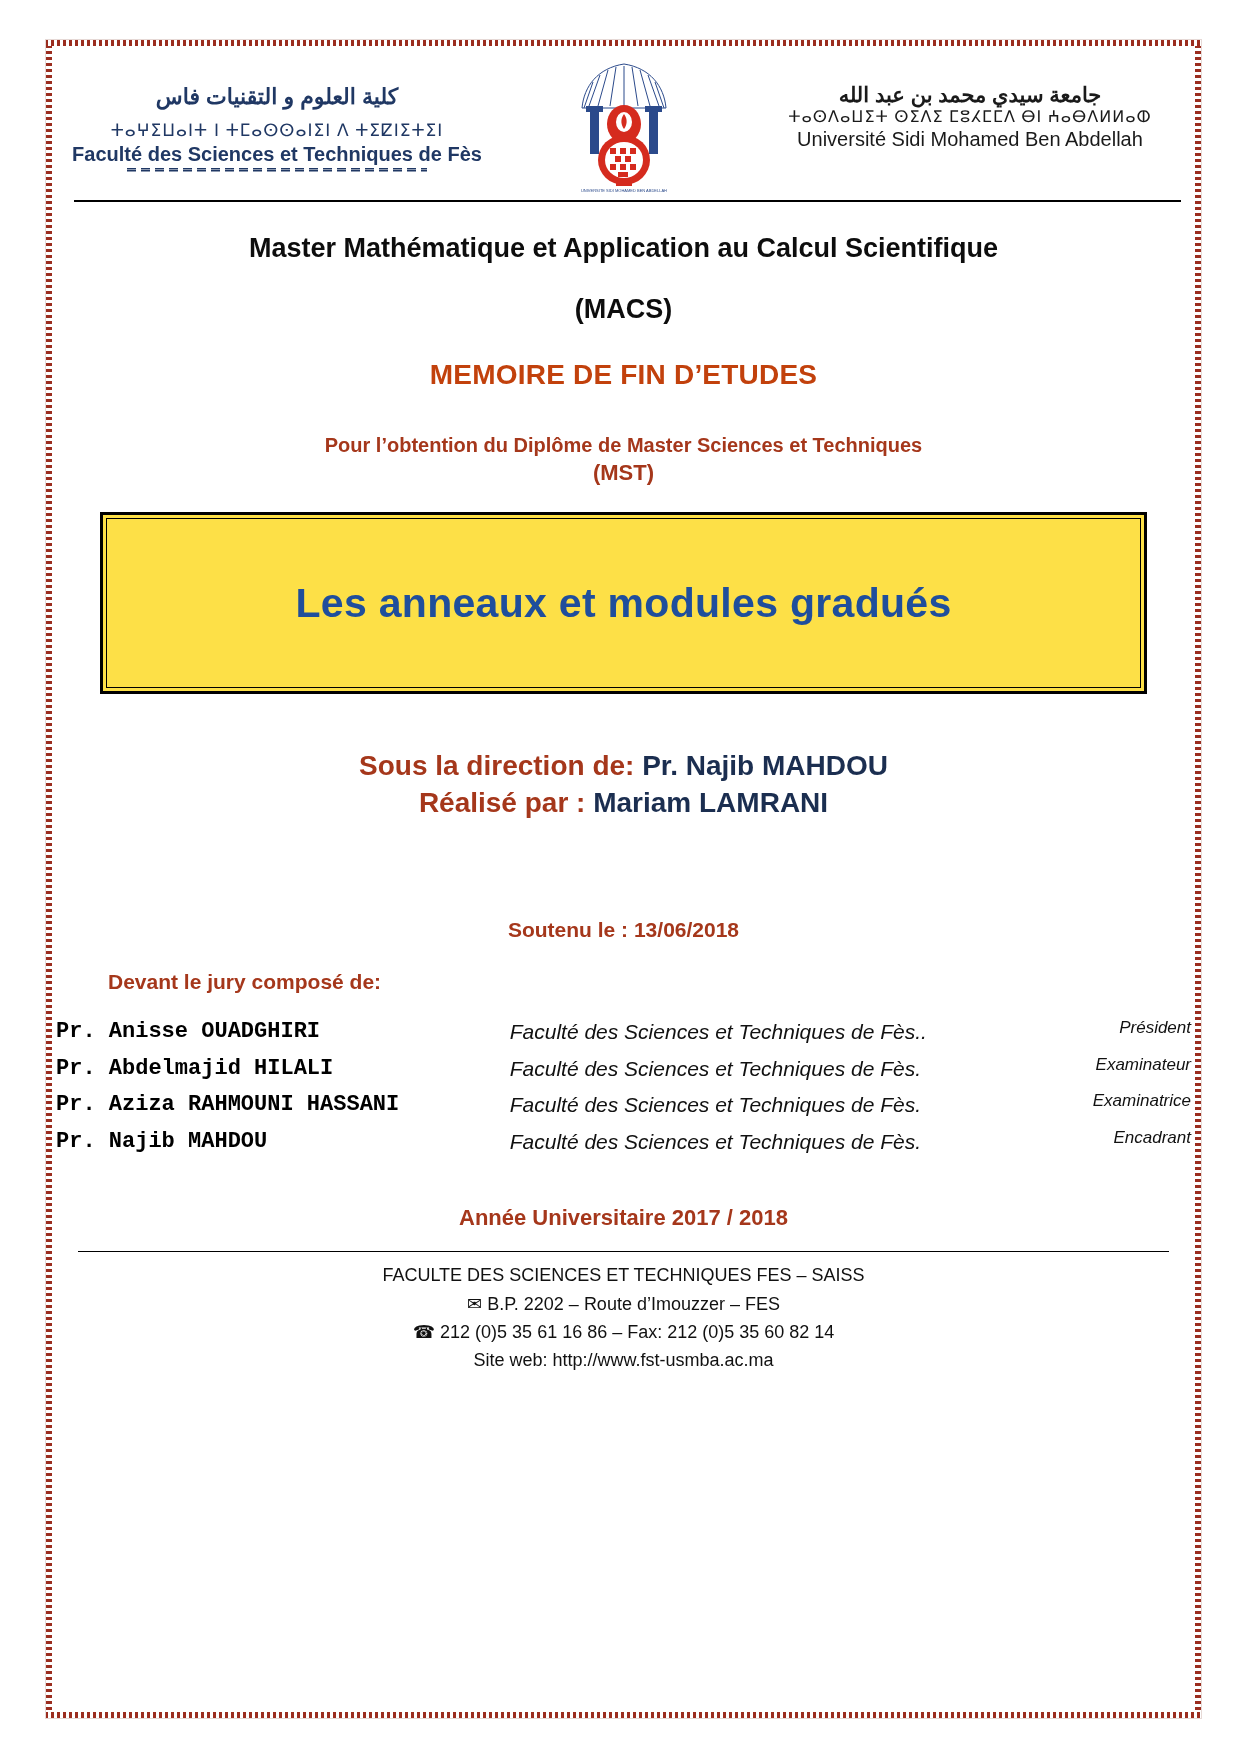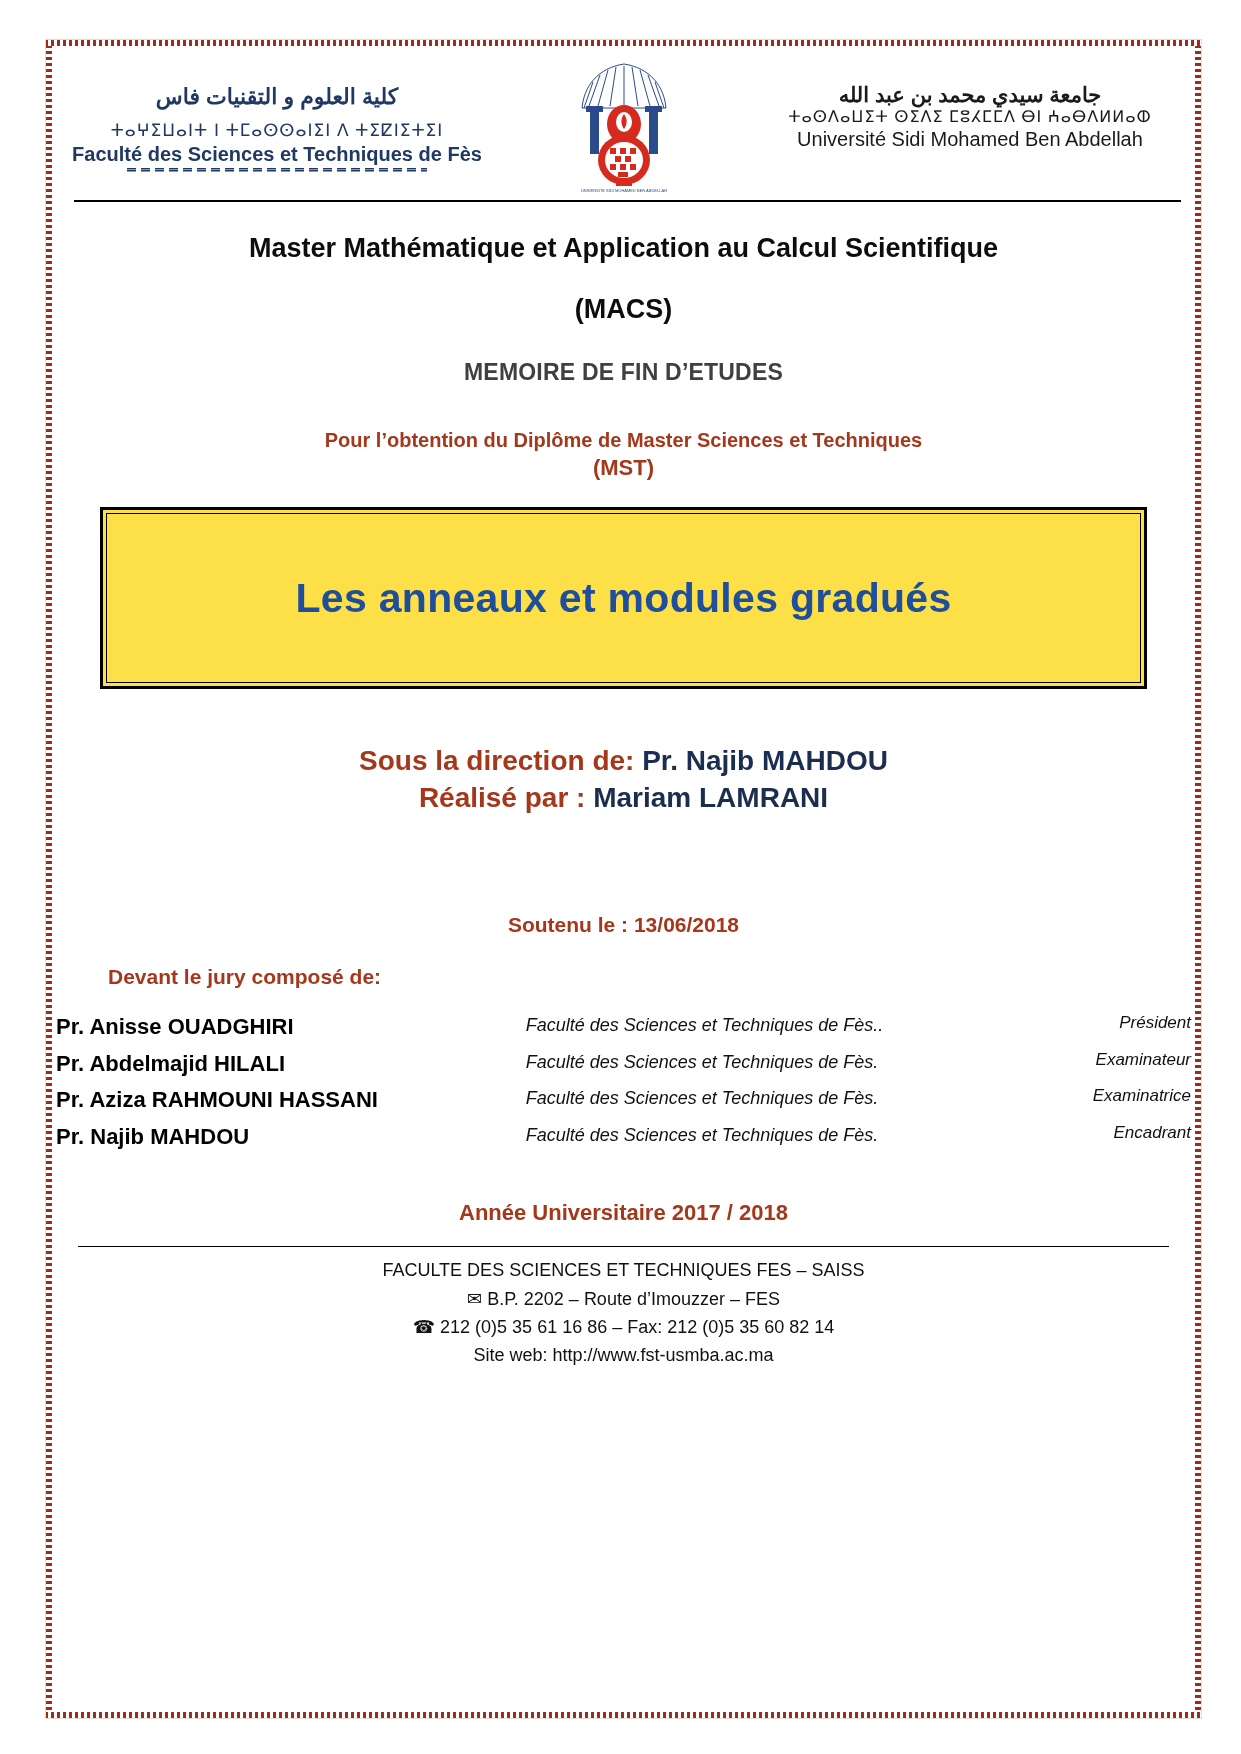--- a/index.html
+++ b/index.html
@@ -144,23 +144,23 @@
   .prog-abbr {
     margin-top: 32px;
     text-align: center;
     font-size: 27px;
     font-weight: bold;
     color: #0d0d0d;
   }
   .memoire {
     margin-top: 34px;
     text-align: center;
-    font-size: 23px;
-    font-weight: bold;
-    color: #404040;
+    font-size: 28px;
+    font-weight: bold;
+    color: #c2410c;
     letter-spacing: .2px;
   }
   .pour {
     margin-top: 40px;
     text-align: center;
     font-size: 20px;
     font-weight: bold;
     color: #a5371b;
     line-height: 1.45;
   }
@@ -226,30 +226,30 @@
   .jury-table {
     margin-top: 24px;
     width: 100%;
     border-collapse: collapse;
   }
   .jury-table td {
     vertical-align: top;
     padding: 0 0 8px 0;
   }
   .jury-name {
-    font-family: Liberation Sans, sans-serif;
+    font-family: Liberation Mono, monospace;
     font-size: 22px;
     font-weight: bold;
     color: #000;
     padding-left: 50px;
     white-space: nowrap;
     line-height: 1.3;
   }
   .jury-aff {
-    font-size: 18px;
+    font-size: 21px;
     font-style: italic;
     color: #111;
     padding-left: 10px;
     line-height: 1.35;
     padding-top: 4px;
     white-space: nowrap;
   }
   .jury-role {
     font-size: 17px;
     font-style: italic;

